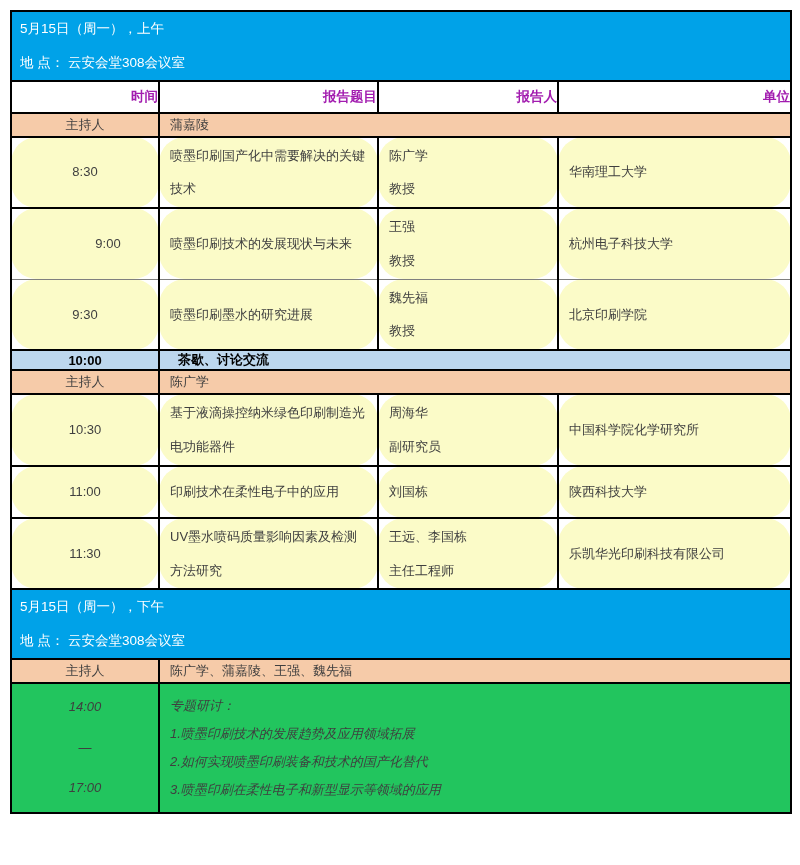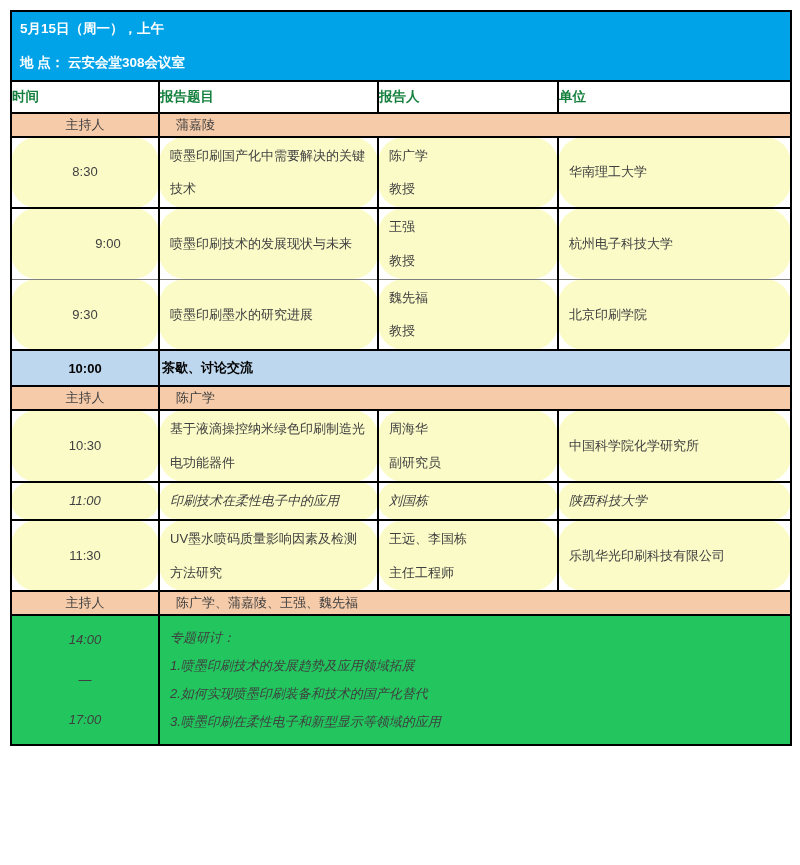--- a/index.html
+++ b/index.html
@@ -21,55 +21,55 @@
     table-layout: fixed;
     width: 780px;
     font-size: 13px;
   }
   td { border: 2px solid #000000; padding: 0; vertical-align: middle; }
 
   
   tr.bar td {
     background: #00A2E8;
     color: #ffffff;
-    font-weight: bold;
+    font-weight: normal;
     font-size: 13.5px;
     padding: 0 8px;
     line-height: 2.5;
   }
 
   
   tr.colhead td {
     background: #ffffff;
-    color: #15803d;
+    color: #a21caf;
     font-weight: bold;
     font-size: 13.5px;
-    text-align: left;
+    text-align: right;
     height: 32px;
   }
 
   
   tr.host td { background: #F6CBA9; height: 24px; }
   tr.host td.label { text-align: center; }
-  tr.host td.name  { padding-left: 16px; }
+  tr.host td.name  { padding-left: 10px; }
 
   
   tr.talk td { background: #FBFBC8; line-height: 2.6; border-radius: 26px; }
   tr.talk td.time { text-align: center; margin-left: 16px; }
   tr.talk td.txt  { padding: 1px 10px; }
-  tr.talk.single td { height: 38px; font-style: italic; }
+  tr.talk.single td { height: 52px; }
 
   
   tr.thinb td { border-bottom: 1px solid #7f7f7f; padding-left: 46px; }
   tr.thint td { border-top: 1px solid #7f7f7f; }
 
   
-  tr.brk td { background: #BDD7EE; height: 36px; font-weight: bold; color: #000000; }
+  tr.brk td { background: #BDD7EE; height: 20px; font-weight: bold; color: #000000; }
   tr.brk td.time { text-align: center; }
-  tr.brk td.txt  { padding: 0 2px; }
+  tr.brk td.txt  { padding: 0 18px; }
 
   
   tr.session td { background: #22c55e; font-style: italic; }
   tr.session td.time { text-align: center; line-height: 3.1; }
   tr.session td.topics { padding: 8px 10px; line-height: 2.15; }
 </style>
 </head>
 <body>
 
 <div class="page">
@@ -164,20 +164,26 @@
     <tr class="talk">
       <td class="time">11:30</td>
       <td class="txt">UV墨水喷码质量影响因素及检测方法研究</td>
       <td class="txt">
         <div>王远、李国栋</div>
         <div>主任工程师</div>
       </td>
       <td class="txt">乐凯华光印刷科技有限公司</td>
     </tr>
 
+    <tr class="bar">
+      <td colspan="4">
+        <div>5月15日（周一），下午</div>
+        <div>地 点： 云安会堂308会议室</div>
+      </td>
+    </tr>
 
     <tr class="host">
       <td class="label">主持人</td>
       <td class="name" colspan="3">陈广学、蒲嘉陵、王强、魏先福</td>
     </tr>
 
     <tr class="session">
       <td class="time">
         <div>14:00</div>
         <div>—</div>

